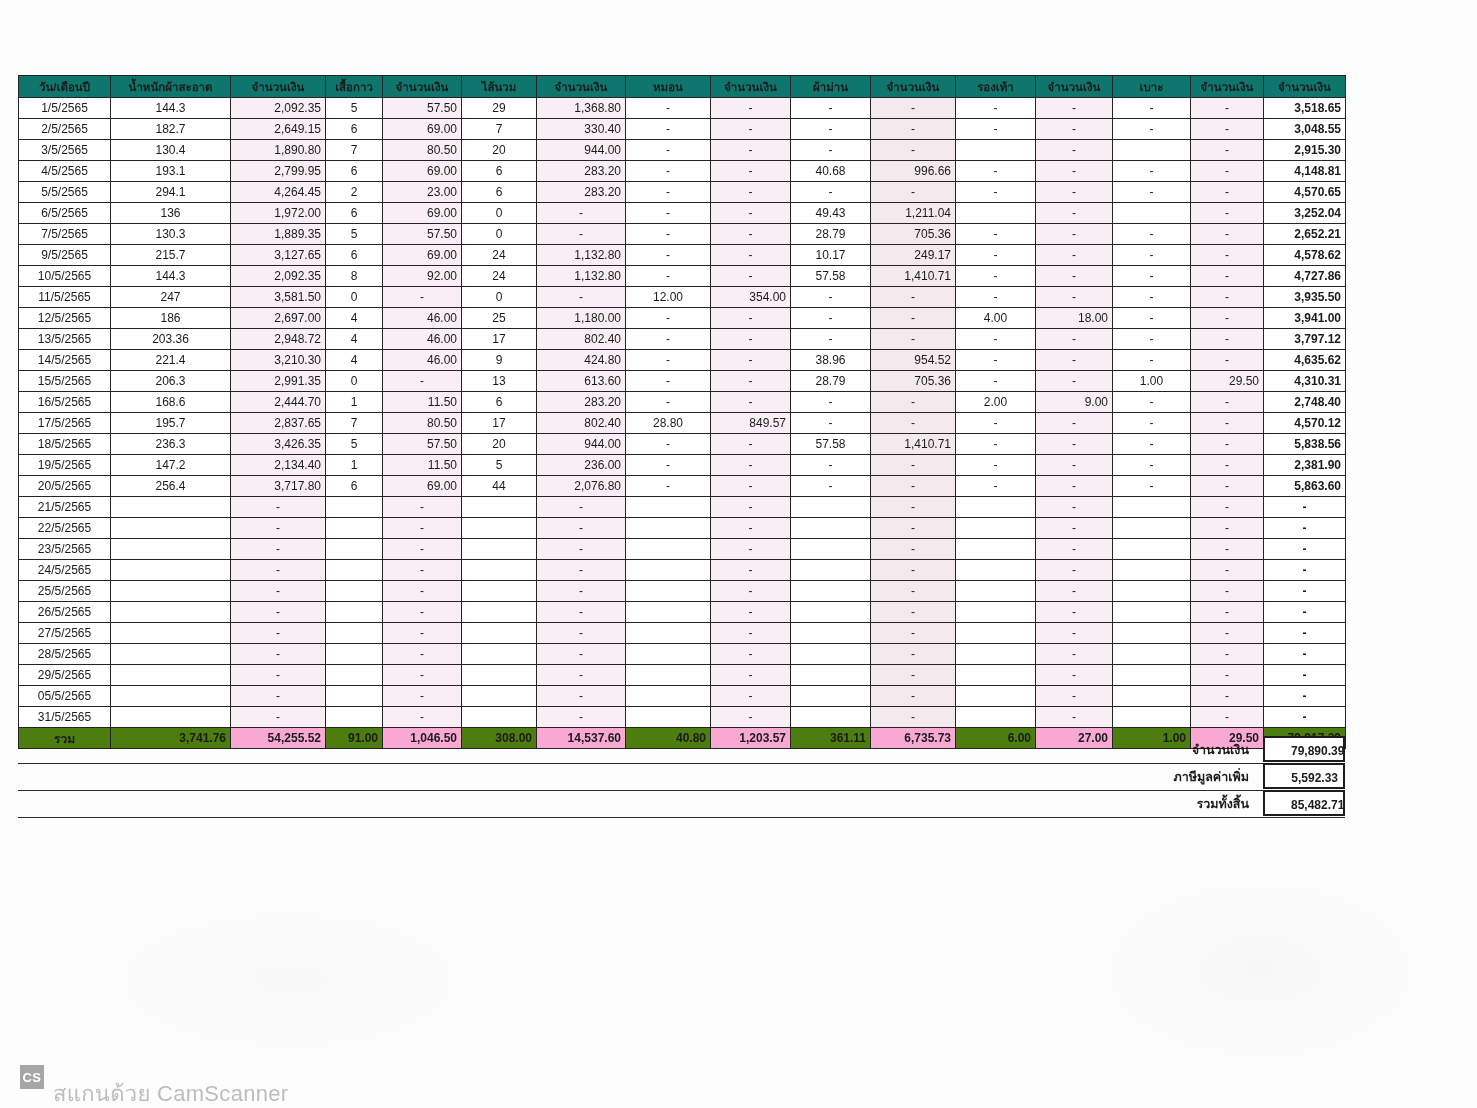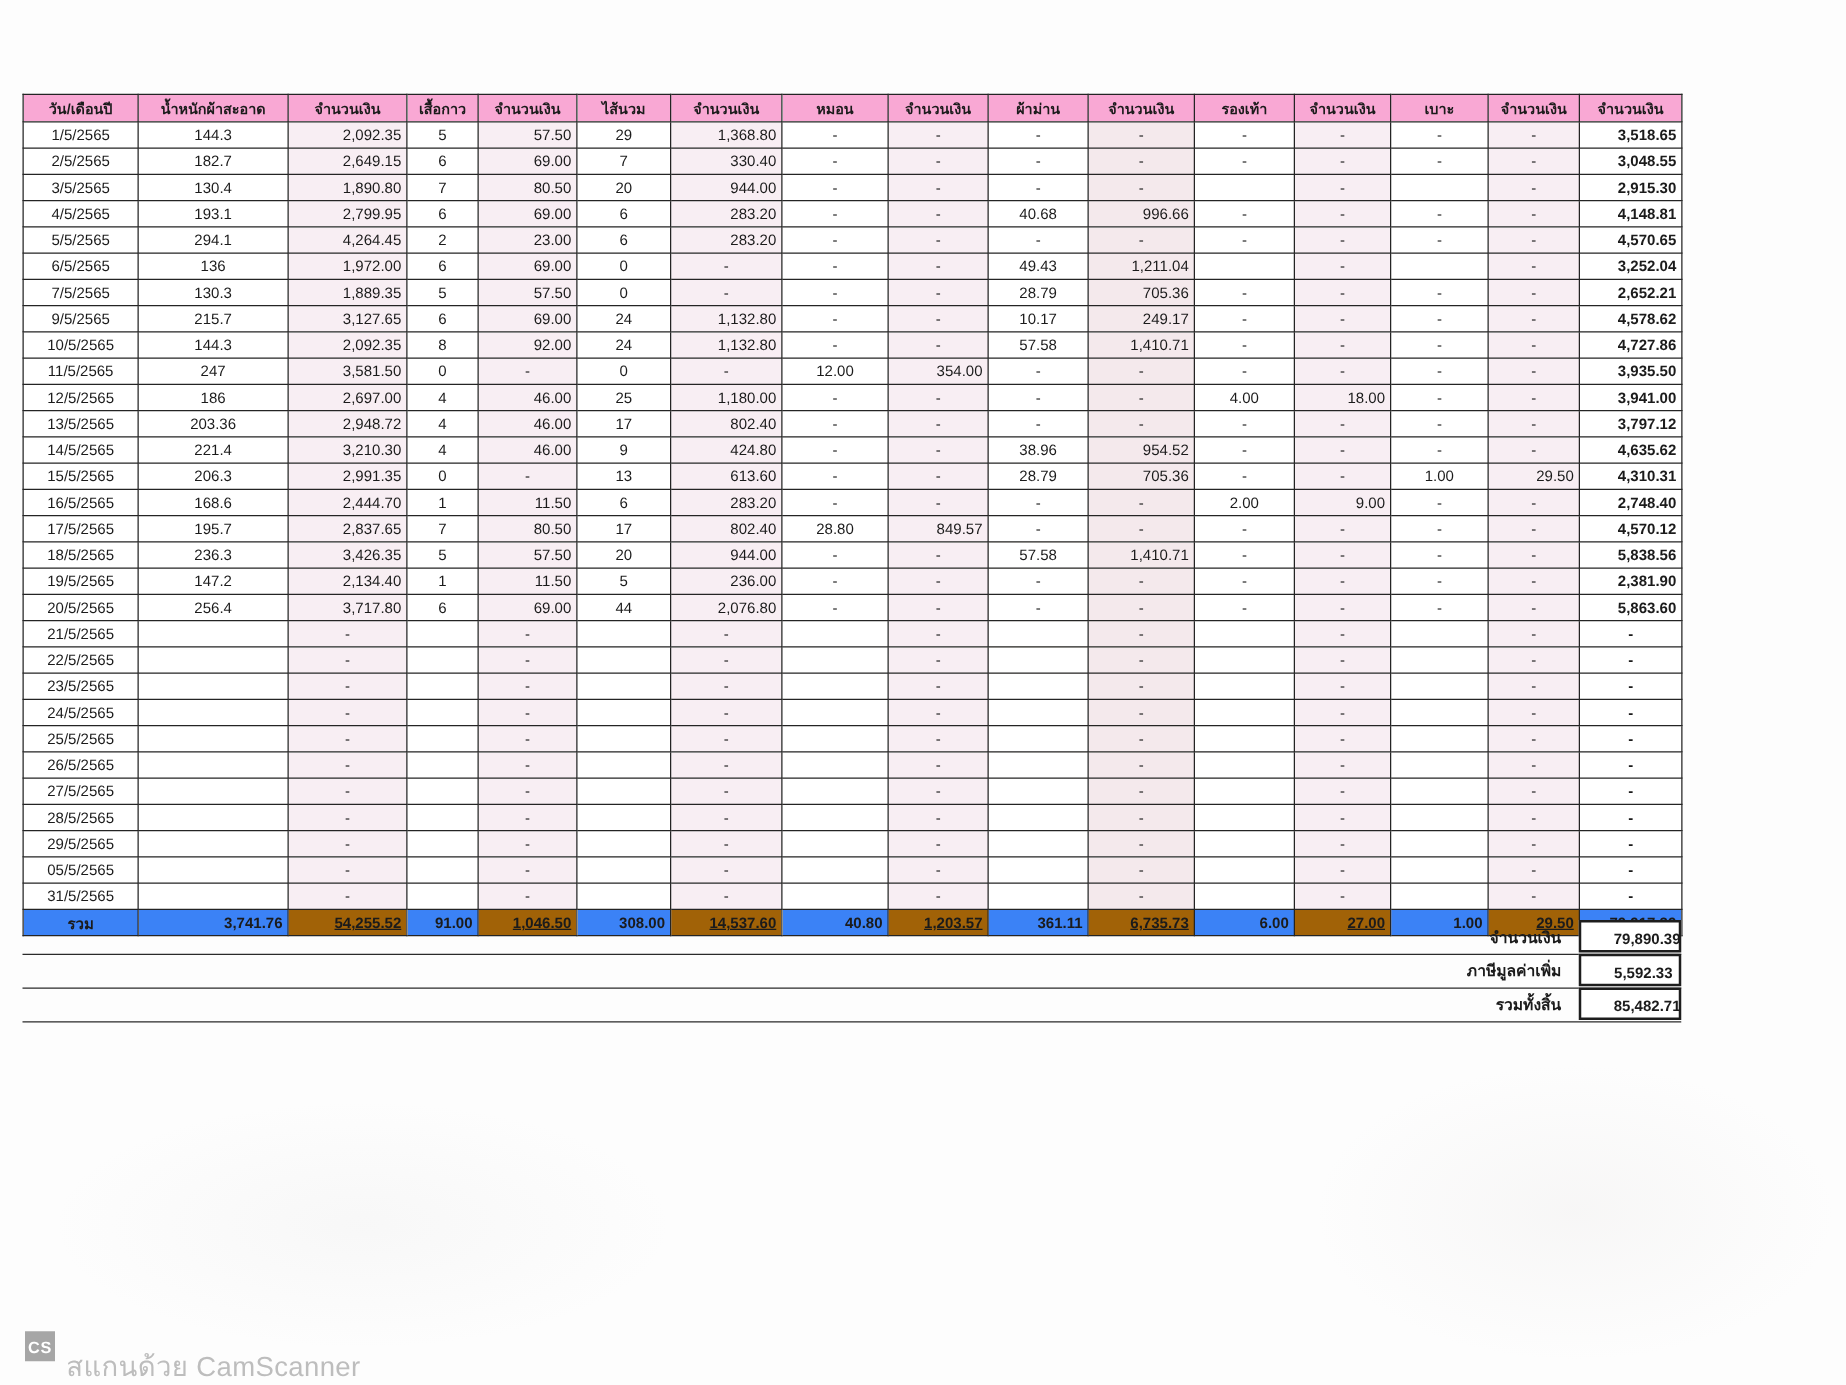--- a/index.html
+++ b/index.html
@@ -19,30 +19,30 @@
     padding:0 4px;
     white-space:nowrap;
     overflow:hidden;
     background:#fff;
   }
   thead th{
     height:21px;
     font-size:11.5px;
     font-weight:bold;
     text-align:center;
-    background:#f9a8d4;
+    background:#0f766e;
   }
   td.a-c{text-align:center;}
   td.a-r{text-align:right;}
   td.dash{text-align:center;}
   td.tint{background:#f8eef3;}
   td.tint2{background:#f4e9ec;}
   td.col15{font-weight:600;}
-  tr.total-row td{font-weight:bold;font-size:12px;background:#3b82f6;}
-  tr.total-row td.tint,tr.total-row td.tint2{background:#a16207;text-decoration:underline;}
+  tr.total-row td{font-weight:bold;font-size:12px;background:#4d7c0f;}
+  tr.total-row td.tint,tr.total-row td.tint2{background:#f9a8d4;}
   
   #summary{position:absolute;left:18px;top:737px;width:1327px;}
   .summary-row{
     position:relative;height:26px;width:1327px;
     border-bottom:1.5px solid #2a2a2a;
   }
   .summary-label{
     position:absolute;right:88px;top:0;height:26px;line-height:26px;
     font-size:12.5px;font-weight:600;text-align:right;padding-right:8px;
   }

